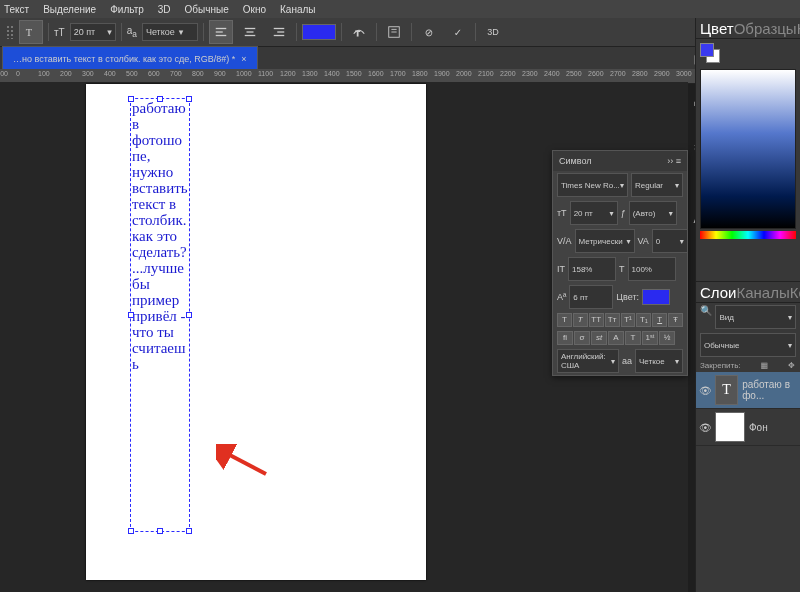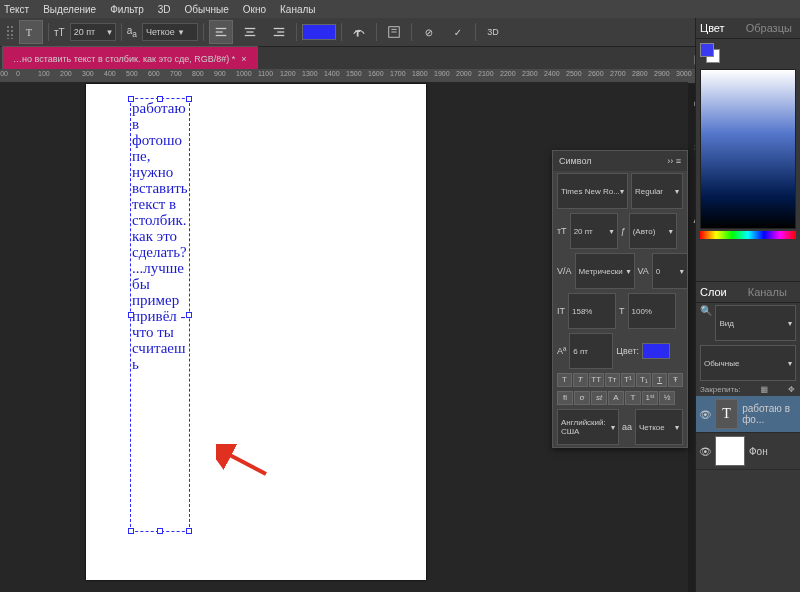--- a/index.html
+++ b/index.html
@@ -8,47 +8,47 @@
 .opt-bar{height:28px;background:#3d3d3d;border-bottom:1px solid #222;display:flex;align-items:center;padding:0 6px;gap:5px}
 .opt-bar .sep{width:1px;height:18px;background:#555}
 .grip{display:inline-block;width:8px;height:14px;background-image:radial-gradient(circle,#777 1px,transparent 1px);background-size:4px 4px}
 .iconbtn{width:22px;height:22px;display:flex;align-items:center;justify-content:center;color:#ccc;border:1px solid transparent}
 .iconbtn.active{background:#555;border:1px solid #666}
 .iconbtn svg{width:14px;height:14px}
 .numbox{width:38px;height:16px;background:#333;border:1px solid #555;color:#ccc;font-size:9px;padding:0 3px;display:flex;align-items:center;justify-content:space-between}
 .dropdown{height:16px;background:#333;border:1px solid #555;color:#ccc;font-size:9px;padding:0 3px;display:flex;align-items:center;gap:4px}
 .color-sw{width:32px;height:14px;border:1px solid #666}
 .tabbar{height:22px;background:#383838;display:flex;align-items:flex-end;padding-left:2px}
-.doctab{height:20px;background:#be185d;border:1px solid #555;border-bottom:none;padding:2px 10px 0 10px;font-size:9px;color:#ccc;display:flex;align-items:center;gap:6px}
+.doctab{height:20px;background:#1d4ed8;border:1px solid #555;border-bottom:none;padding:2px 10px 0 10px;font-size:9px;color:#ccc;display:flex;align-items:center;gap:6px}
 .ruler-h{height:14px;background:#4a4a4a;border-bottom:1px solid #222;position:relative;font-size:7px;color:#aaa;overflow:hidden}
 .ruler-h span{position:absolute;top:1px}
 .workspace{position:absolute;left:0;top:82px;width:688px;height:510px;background:#262626}
 .canvas{position:absolute;left:86px;top:2px;width:340px;height:496px;background:#fff;box-shadow:0 0 2px #000}
 .textbox{position:absolute;left:44px;top:14px;width:56px;height:430px;border:1px dashed #2a2aff;font-family:'Times New Roman',serif;font-size:15px;line-height:16px;color:#1a1ad0;word-wrap:break-word;padding:1px}
 .handle{position:absolute;width:4px;height:4px;background:#fff;border:1px solid #2a2aff}
 .arrow{position:absolute;left:130px;top:360px}
 .right-dock{position:absolute;right:0;top:18px;width:104px;height:574px;background:#383838;border-left:1px solid #222}
-.panel-tabs{height:20px;display:flex;align-items:center;border-bottom:1px solid #222;padding-left:4px;gap:21px;font-size:11px}
+.panel-tabs{height:20px;display:flex;align-items:center;border-bottom:1px solid #222;padding-left:4px;gap:0;font-size:15px}
 .panel-tabs span.active{color:#fff}
 .panel-tabs span{color:#888}
 .color-panel{height:20px;display:flex;align-items:center;padding:4px;gap:4px}
 .fgbg{position:relative;width:20px;height:20px}
 .fgbg .fg{position:absolute;width:12px;height:12px;background:#3a3af0;border:1px solid #888;z-index:2}
 .fgbg .bg{position:absolute;right:0;bottom:0;width:12px;height:12px;background:#fff;border:1px solid #888}
 .gradient-pick{height:158px;margin:2px 4px;background:linear-gradient(to bottom,#fff,#5577cc 40%,#001a4d 80%,#000);border:1px solid #222}
 .hue{height:8px;margin:2px 4px;background:linear-gradient(to right,#f00,#ff0,#0f0,#0ff,#00f,#f0f,#f00)}
 .layers-panel{position:absolute;bottom:160px;left:0;right:0;height:150px;border-top:1px solid #222}
 .layer-row{display:flex;align-items:center;height:36px;border-bottom:1px solid #2a2a2a;padding:0 3px;gap:4px}
 .layer-row.sel{background:#4a6a8a}
 .thumb{width:28px;height:28px;background:#fff;border:1px solid #666;display:flex;align-items:center;justify-content:center}
 .eye{width:12px;color:#ccc}
 .char-panel{position:absolute;left:552px;top:150px;width:134px;background:#424242;border:1px solid #555;font-size:9px;box-shadow:0 2px 6px rgba(0,0,0,.5);z-index:10}
 .char-panel .hdr{height:20px;background:#383838;display:flex;align-items:center;padding:0 6px;justify-content:space-between}
 .char-panel .row{display:flex;align-items:center;padding:2px 4px;gap:3px}
-.smalldrop{flex:1;height:14px;background:#333;border:1px solid #555;display:flex;align-items:center;padding:10px 3px;font-size:8px;justify-content:space-between}
+.smalldrop{flex:1;height:14px;background:#333;border:1px solid #555;display:flex;align-items:center;padding:4px 3px;font-size:8px;justify-content:space-between}
 .icon-strip{position:absolute;left:690px;top:46px;width:18px;display:flex;flex-direction:column;gap:8px;align-items:center;padding-top:6px}
 .icon-strip div{width:14px;height:14px;color:#aaa;font-size:12px;text-align:center}
 .toolbtns{display:flex;gap:1px;padding:2px 4px}
 .toolbtns span{width:14px;height:12px;background:#555;border:1px solid #666;font-size:8px;text-align:center;line-height:12px}
 .lock-row{display:flex;align-items:center;gap:20px;padding:2px 4px;font-size:8px;color:#aaa}
 </style>
 </head>
 <body>
 
 <div class="top-menu">

